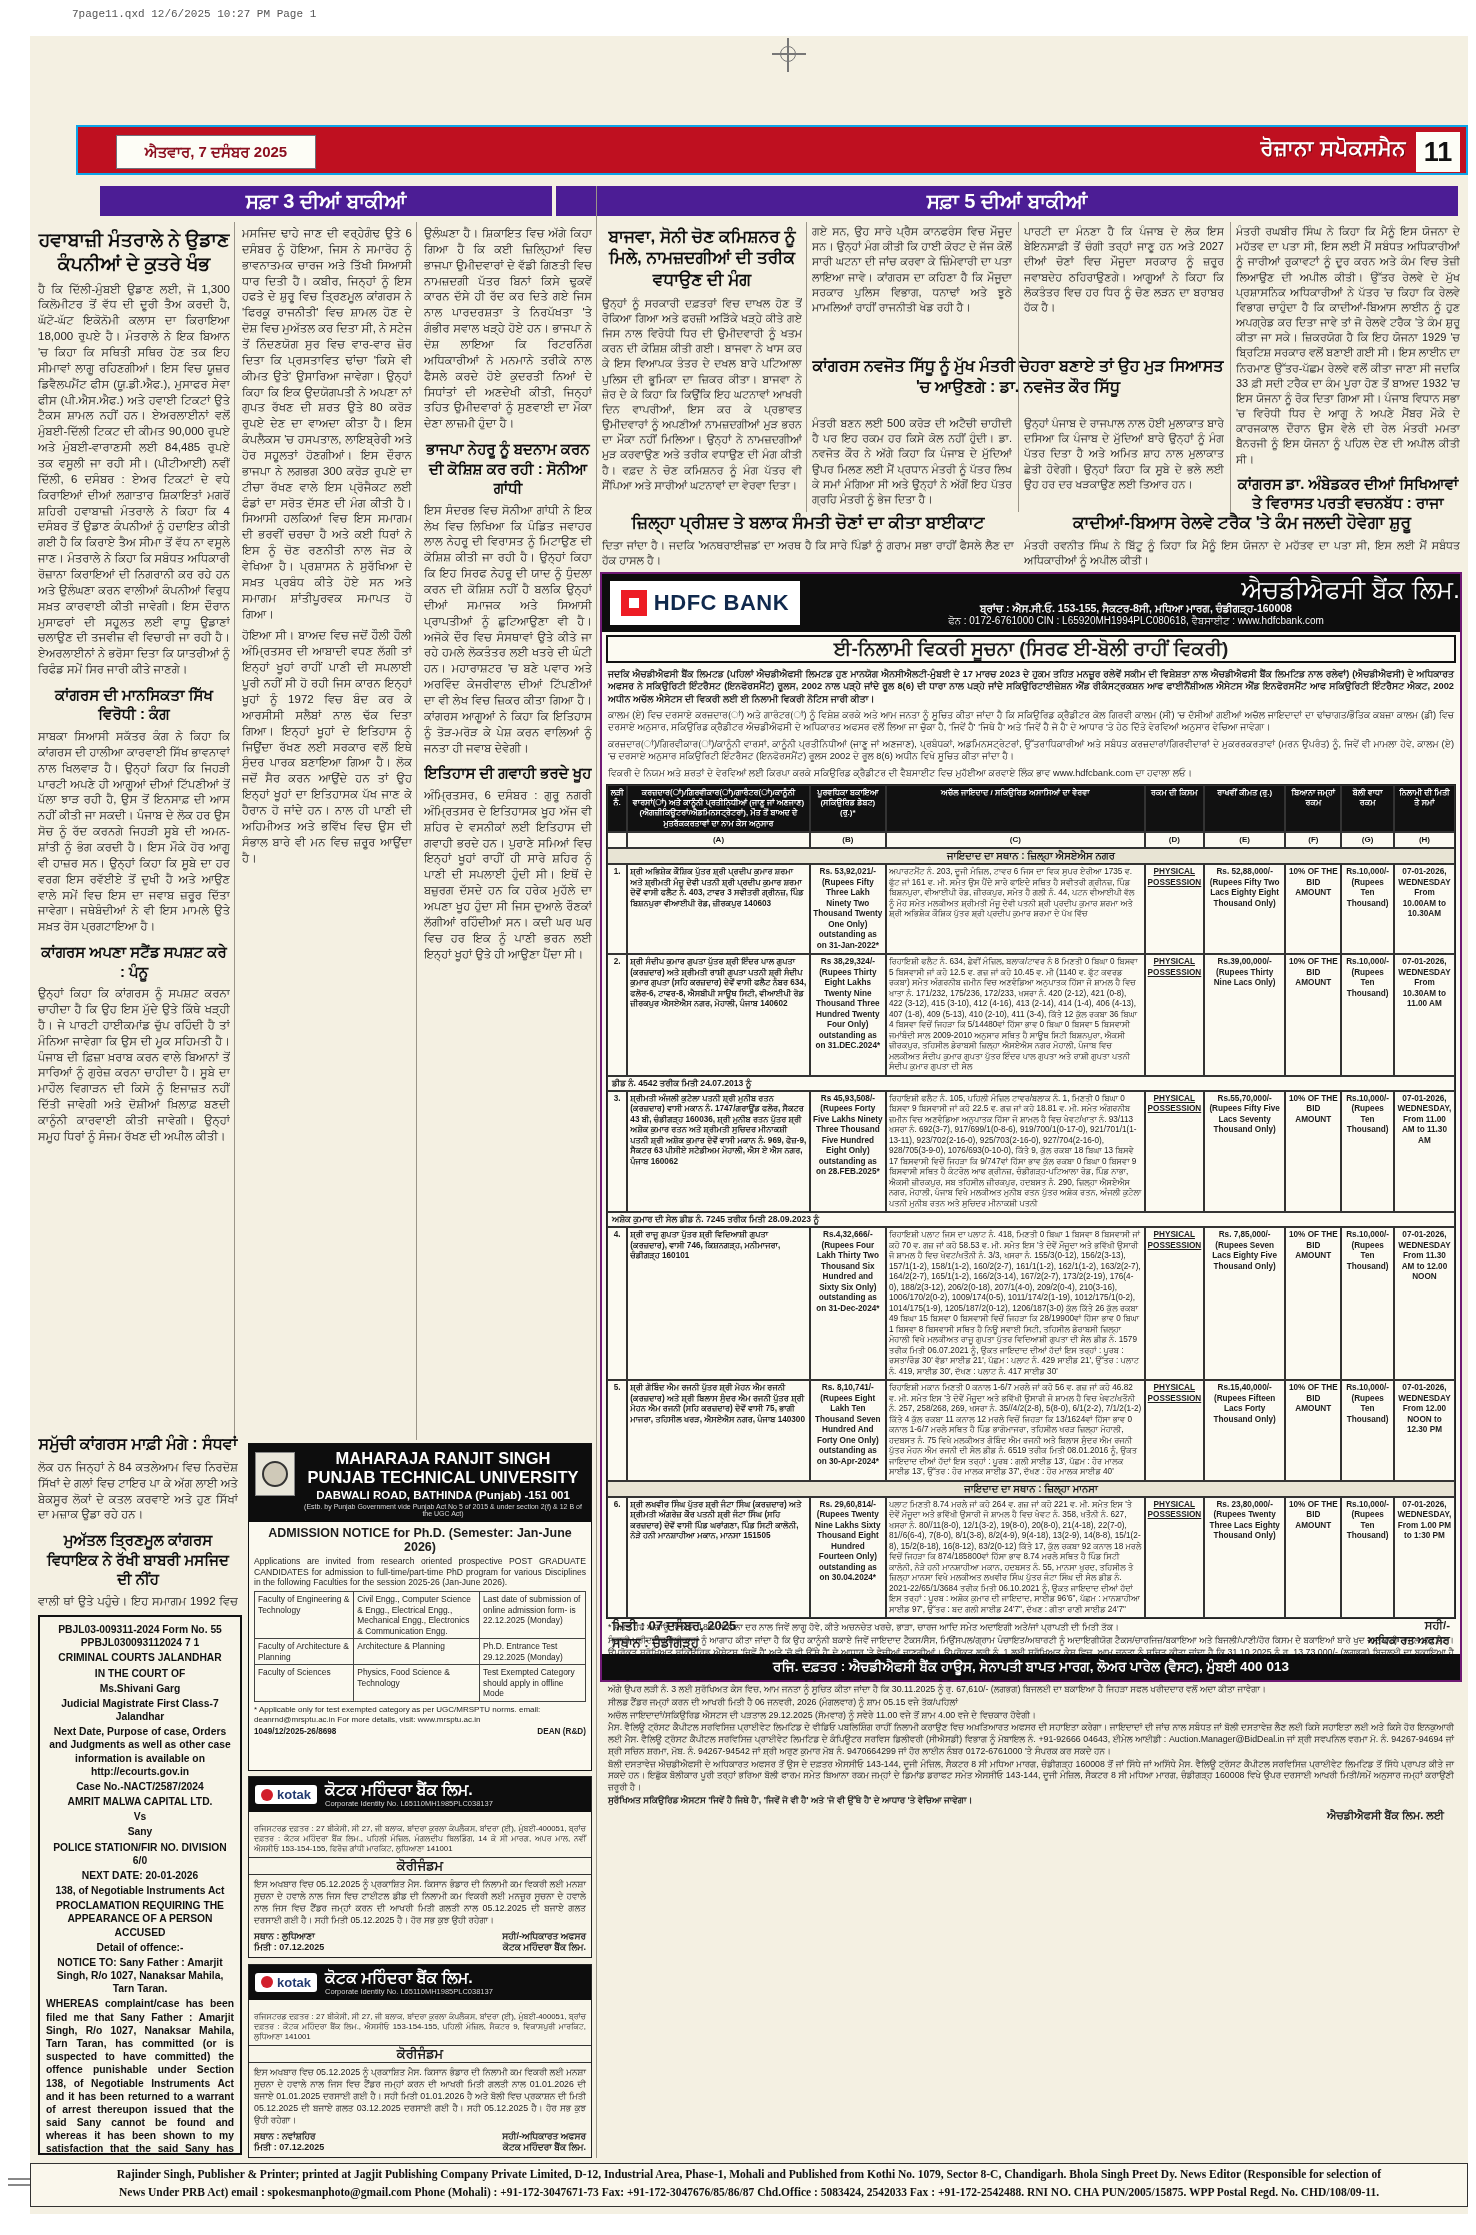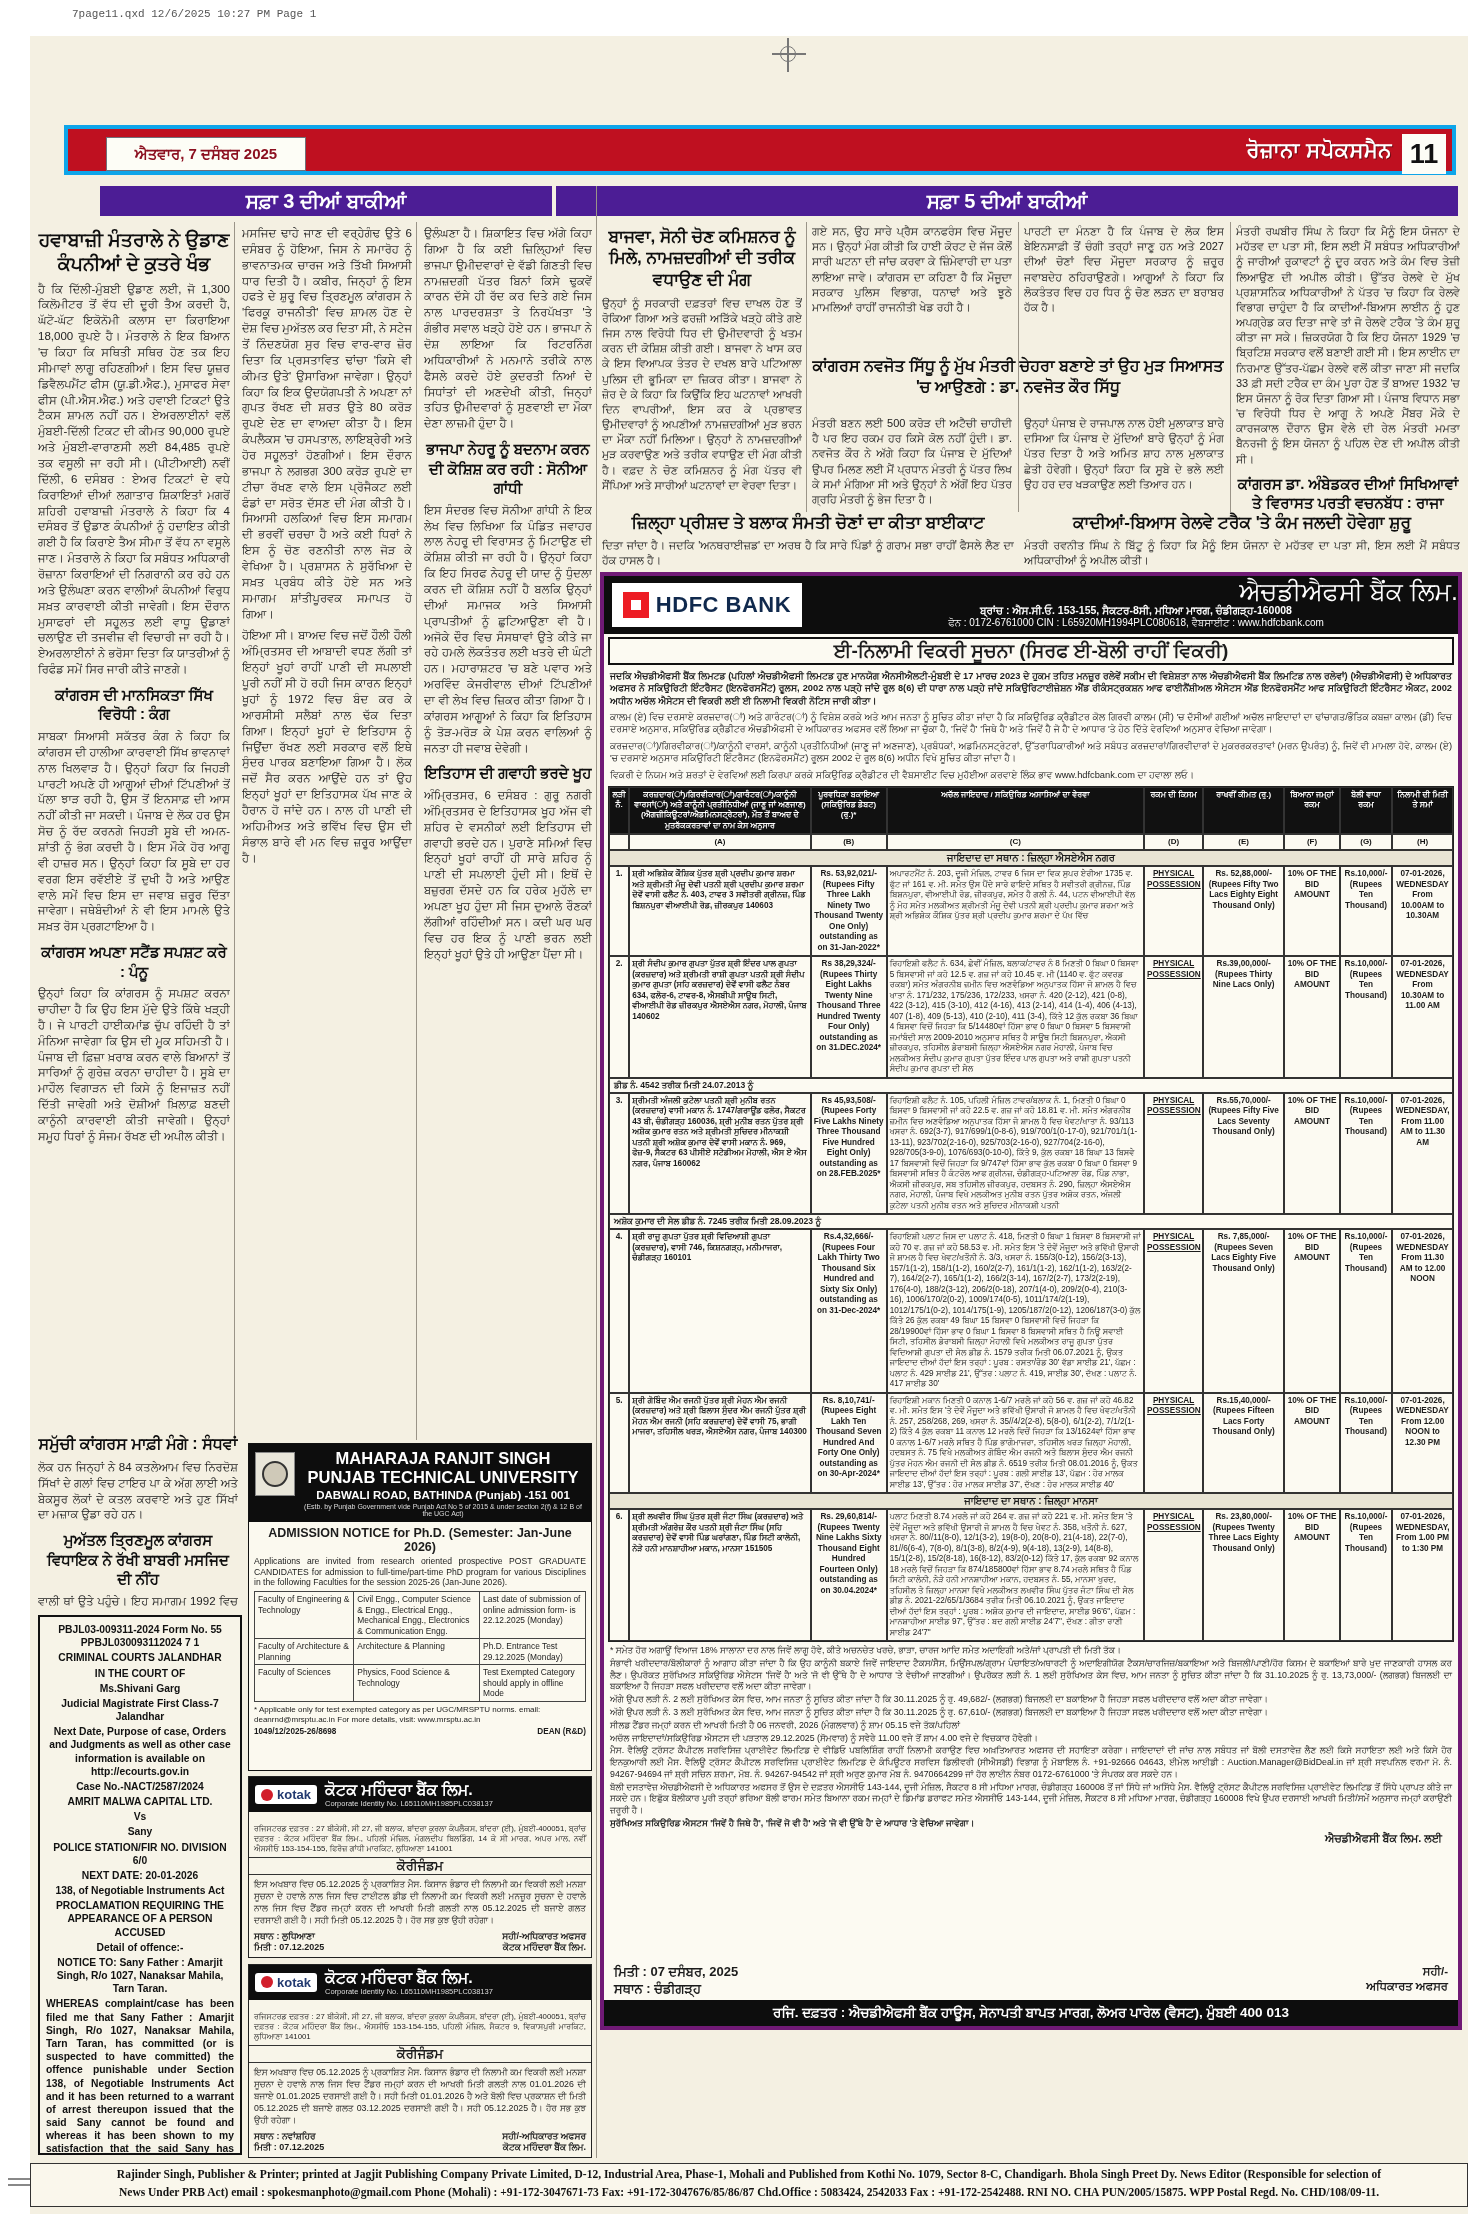--- a/index.html
+++ b/index.html
@@ -7,21 +7,21 @@
   body { font-family:"Liberation Sans", sans-serif; color:#1c1c1c; }
   .sheet { position:relative; width:1476px; height:2235px; background:#ffffff; overflow:hidden; }
   .np-area { position:absolute; left:30px; top:36px; width:1438px; height:2178px; background:#f4f0e2; }
   .print-slug { position:absolute; left:72px; top:8px; font-family:"Liberation Mono", monospace; font-size:11px; color:#555; }
   .regmark { position:absolute; left:772px; top:38px; width:34px; height:34px; }
   .regmark .c { position:absolute; left:8px; top:8px; width:16px; height:16px; border:1.5px solid #777; border-radius:50%; }
   .regmark .h { position:absolute; left:0; top:15px; width:34px; height:1.5px; background:#777; }
   .regmark .v { position:absolute; left:15px; top:0; width:1.5px; height:34px; background:#777; }
 
   
-  .masthead { position:absolute; left:64px; top:125px; width:1392px; height:50px; background:#bf1020; border:4px solid #0ea5e9; }
+  .masthead { position:absolute; left:76px; top:125px; width:1392px; height:50px; background:#bf1020; border:2px solid #0ea5e9; }
   .date-box { position:absolute; left:38px; top:8px; width:200px; height:34px; background:#fdfdf6; border:1px solid #70707a;
               color:#8c1020; font-weight:bold; font-size:15px; display:flex; align-items:center; justify-content:center; }
   .paper-name { position:absolute; right:60px; top:9px; color:#ffffff; font-weight:bold; font-size:21px; letter-spacing:.5px; text-shadow:1px 1px 0 #6d0a12; }
   .page-num { position:absolute; right:6px; top:5px; width:44px; height:40px; background:#fdfdf6; color:#111; font-weight:bold;
               font-size:27px; display:flex; align-items:center; justify-content:center; }
 
   
   .secbar { position:absolute; top:186px; height:30px; background:#4c1d95; color:#fff; font-weight:bold; font-size:20px;
             display:flex; align-items:center; justify-content:center; }
   .secbar.left { left:100px; width:452px; }
@@ -69,21 +69,21 @@
   .kotak-logo .kt { color:#223a70; font-weight:bold; font-size:13px; }
   .kotak-name { font-weight:bold; font-size:16px; }
   .kotak-cin { font-size:7.5px; color:#ddd; }
   .kotak-addr { font-size:7.8px; line-height:1.3; padding:12px 5px 1px; color:#222; text-align:justify; }
   .kotak-title { font-weight:bold; font-size:13px; text-align:center; border-top:1px solid #333; border-bottom:1px solid #333; margin:2px 0; }
   .kotak-body { font-size:8.8px; line-height:1.35; text-align:justify; padding:2px 5px; }
   .kotak-sign { display:flex; justify-content:space-between; align-items:flex-end; padding:2px 5px 4px; font-size:9px; font-weight:bold; }
   .kotak-sign .right { text-align:right; }
 
   
-  .hdfc { position:absolute; left:600px; top:572px; width:862px; height:1458px; border:4px solid #701a75; background:#fcfaf2; }
+  .hdfc { position:absolute; left:600px; top:572px; width:862px; height:1110px; border:2px solid #701a75; background:#fcfaf2; }
   .hdfc-flow { position:absolute; left:0; top:0; width:100%; height:1506px; overflow:hidden; }
   .hdfc-head { background:#0d0d0d; color:#fff; height:58px; position:relative; padding-left:210px; }
   .hdfc-logo { position:absolute; left:8px; top:7px; width:190px; height:44px; background:#fff; display:flex; align-items:center; justify-content:center; gap:7px; }
   .hdfc-mark { width:26px; height:26px; background:#ed1c24; position:relative; }
   .hdfc-mark:before { content:""; position:absolute; left:8px; top:8px; width:10px; height:10px; background:#fff; }
   .hdfc-logo .txt { color:#10294d; font-weight:bold; font-size:22px; letter-spacing:.5px; }
   .hdfc-name { font-weight:normal; font-size:25px; text-align:right; line-height:1.05; padding-top:2px; }
   .hdfc-addr { font-size:10.5px; text-align:center; font-weight:bold; }
   .hdfc-phone { font-size:10px; text-align:center; }
   .hdfc-titlebox { border:2px solid #111; margin:3px 4px; }

